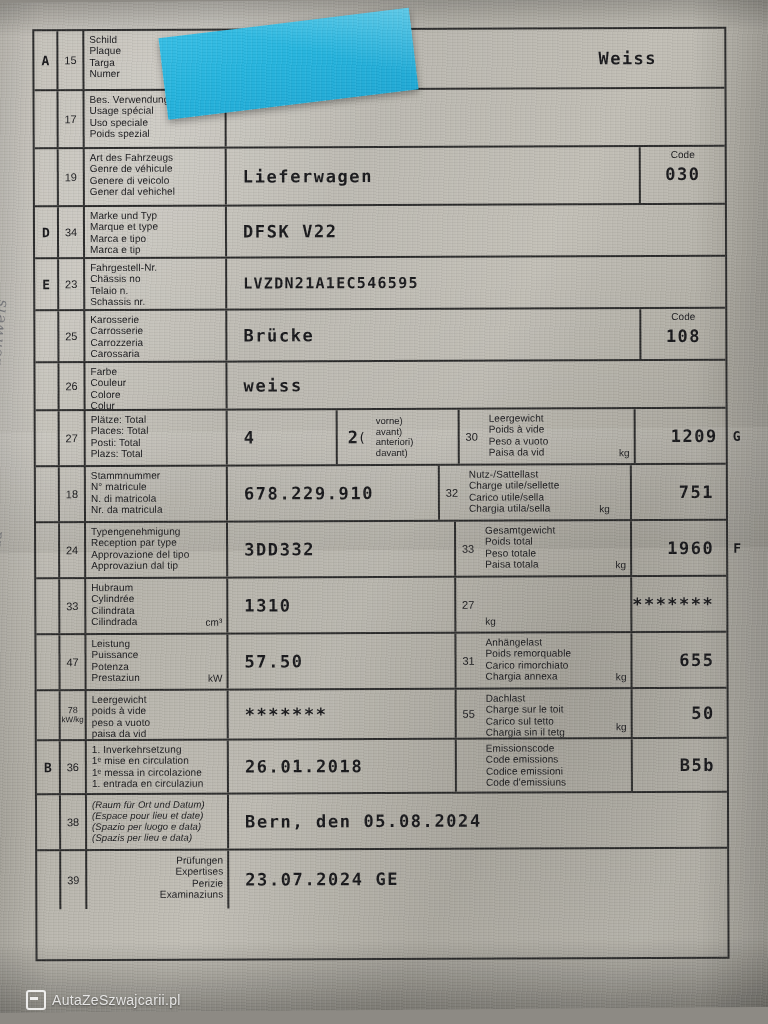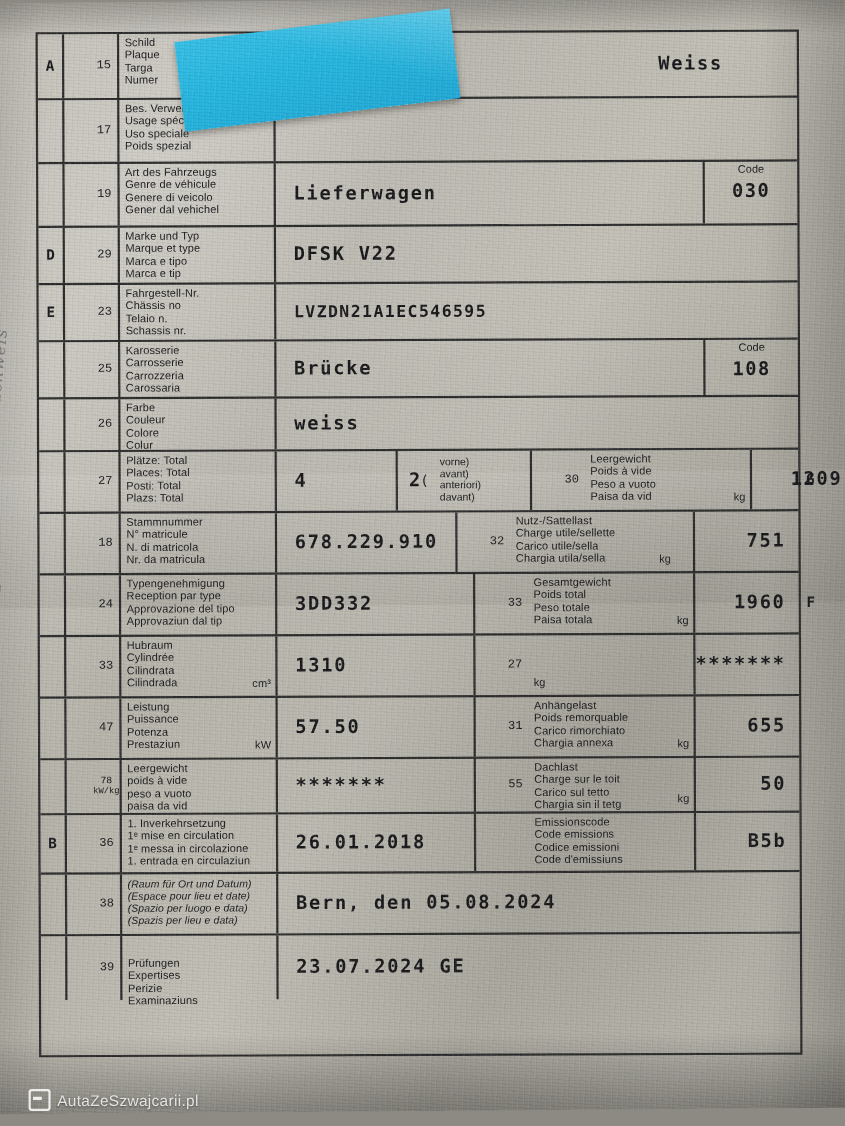--- a/index.html
+++ b/index.html
@@ -39,21 +39,21 @@
   
   #form{
     position:absolute;left:48px;top:28px;width:690px;height:928px;
     border:2px solid #2a2a2a;
     transform:rotate(0.25deg);
     color:#17171a;
   }
   .row{display:flex;border-bottom:2px solid #2a2a2a;position:relative;box-sizing:border-box;}
   .row:last-child{border-bottom:none;}
   .sec{width:22px;flex:0 0 22px;border-right:2px solid #2a2a2a;display:flex;align-items:center;justify-content:center;font-weight:bold;font-size:13px;}
-  .num{width:24px;flex:0 0 24px;border-right:2px solid #2a2a2a;display:flex;align-items:center;justify-content:center;font-size:11px;font-family:Liberation Mono, monospace;padding-left:24px;}
+  .num{width:24px;flex:0 0 24px;border-right:2px solid #2a2a2a;display:flex;align-items:center;justify-content:center;font-size:11px;font-family:Liberation Sans, sans-serif;}
   .lbl{flex:0 0 auto;width:142px;padding:3px 4px 2px 5px;border-right:2px solid #2a2a2a;box-sizing:border-box;
        font-family:"Liberation Sans",sans-serif;font-size:10px;line-height:11.4px;letter-spacing:.1px;}
   .lbl.w2{width:150px;}
   .val{flex:1 1 auto;display:flex;align-items:center;padding-left:16px;
        font-size:17px;font-weight:bold;letter-spacing:1.6px;}
   .val.small{font-size:15px;letter-spacing:1.3px;}
   .codehead{position:absolute;right:0;top:0;width:86px;height:100%;border-left:2px solid #2a2a2a;box-sizing:border-box;}
   .codehead .ct{font-family:"Liberation Sans",sans-serif;font-size:10px;text-align:center;padding-top:2px;}
   .codehead .cv{font-size:17px;font-weight:bold;letter-spacing:1.4px;text-align:center;padding-top:4px;}
   .rightcell{flex:0 0 auto;display:flex;align-items:center;justify-content:flex-end;padding-right:12px;
@@ -154,21 +154,21 @@
       </div>
       <div class="val">Lieferwagen</div>
       <div class="codehead">
         <div class="ct">Code</div>
         <div class="cv">030</div>
       </div>
     </div>
 
     <div class="row" style="height:52px;">
       <div class="sec">D</div>
-      <div class="num">29</div>
+      <div class="num">34</div>
       <div class="lbl">
         <div>Marke und Typ</div>
         <div>Marque et type</div>
         <div>Marca e tipo</div>
         <div>Marca e tip</div>
       </div>
       <div class="val">DFSK V22</div>
     </div>
 
     <div class="row" style="height:52px;">
@@ -402,21 +402,21 @@
         <div>(Espace pour lieu et date)</div>
         <div>(Spazio per luogo e data)</div>
         <div>(Spazis per lieu e data)</div>
       </div>
       <div class="val">Bern, den 05.08.2024</div>
     </div>
 
     <div class="row" style="height:58px;border-bottom:none;">
       <div class="sec"></div>
       <div class="num">39</div>
-      <div class="lbl" style="padding-top:20px;">
+      <div class="lbl" style="padding-top:4px;text-align:right;">
         <div>Prüfungen</div>
         <div>Expertises</div>
         <div>Perizie</div>
         <div>Examinaziuns</div>
       </div>
       <div class="val">23.07.2024 GE</div>
     </div>
 
   </div>
 

